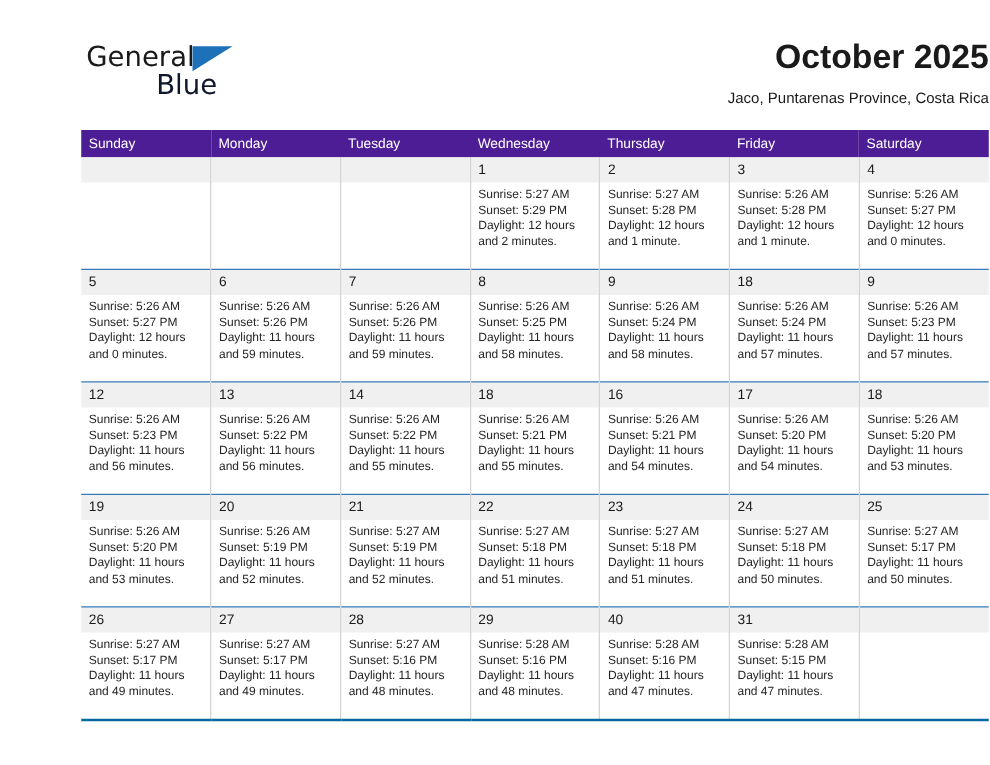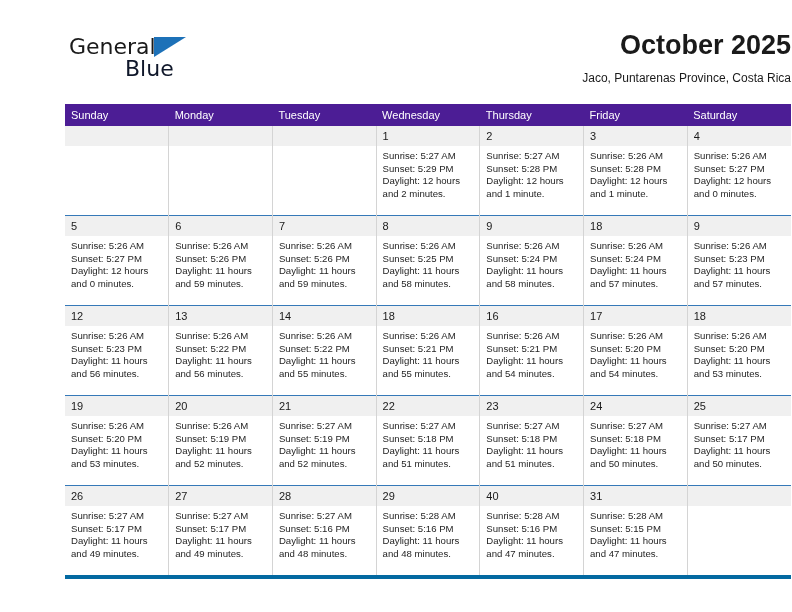--- a/index.html
+++ b/index.html
@@ -113,21 +113,21 @@
     border-right: 1px solid #d4d4d4;
     background: #ffffff;
   }
   .calendar td:last-child {
     border-right: none;
   }
   .calendar tr:first-child td {
     border-top: none;
   }
   .calendar tr:last-child td {
-    border-bottom: 4px solid #0369a1;
+    border-bottom: 2px solid #0369a1;
   }
   .daynum {
     display: block;
     background: #f0f0f0;
     font-size: 11px;
     color: #1a1a1a;
     padding: 4px 0 4px 6px;
     min-height: 12px;
     line-height: 12px;
   }

